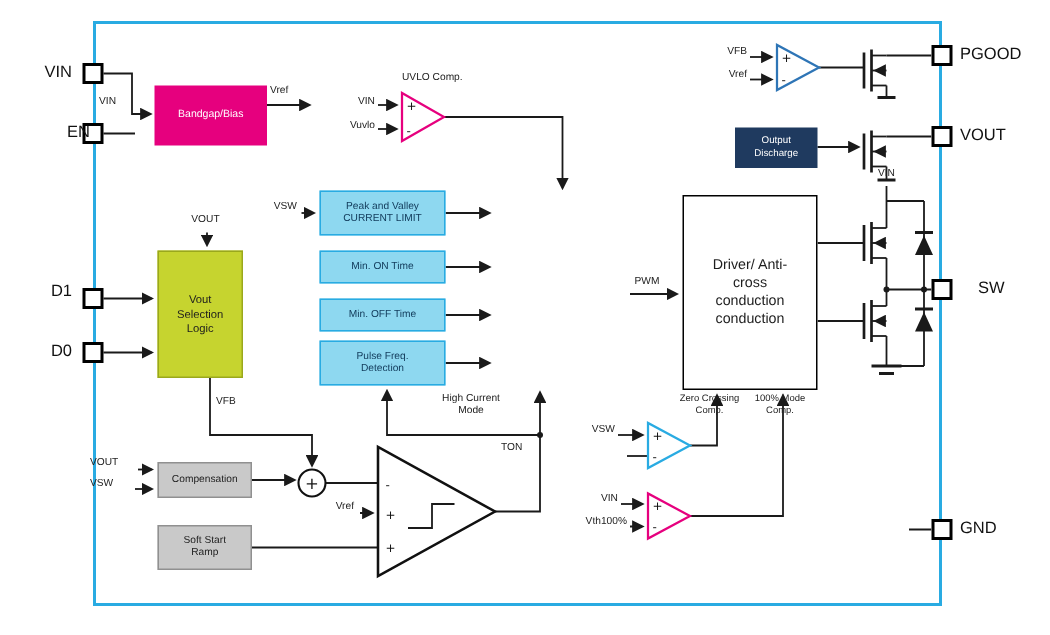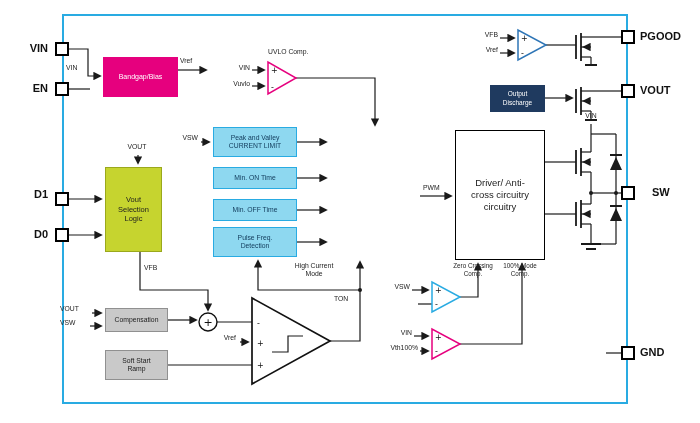--- a/index.html
+++ b/index.html
@@ -20,21 +20,21 @@
   .lime{background:var(--lime);border:1px solid var(--lime-border);color:#1d1d1d;font-size:7.5px;}
   .ctrl{background:var(--yellow);border:1px solid var(--yellow-border);color:#6f6a55;font-size:12.5px;}
   .driver{background:#fff;border:1.6px solid #000;color:#1d1d1d;font-size:9.5px;}
   .gray{background:var(--gray);border:1px solid var(--gray-border);color:#1d1d1d;font-size:6.8px;}
   .navy{background:var(--navy);color:#fff;font-size:6.5px;}
   .inner{display:inline-block;}
   .lbl{position:absolute;font-size:6.8px;color:#222;line-height:1.2;}
   .lbl.r{text-align:right;}
   .lbl.c{text-align:center;}
   .pin{position:absolute;width:14px;height:14px;background:#fff;border:2px solid #000;box-sizing:border-box;}
-  .pin-label{position:absolute;font-size:11px;font-weight:bold;color:#111;}
+  .pin-label{position:absolute;font-size:11px;font-weight:normal;color:#111;}
   .pin-label.r{text-align:right;}
 </style>
 </head>
 <body>
 
 <div id="stage">
 
   <div class="chip"></div>
 
   <svg class="layer">
@@ -191,21 +191,21 @@
   <div class="pin" style="left:55px;top:42px"></div>
   <div class="pin" style="left:55px;top:82px"></div>
   <div class="pin" style="left:55px;top:192px"></div>
   <div class="pin" style="left:55px;top:228px"></div>
   <div class="pin" style="left:621px;top:30px"></div>
   <div class="pin" style="left:621px;top:84px"></div>
   <div class="pin" style="left:621px;top:186px"></div>
   <div class="pin" style="left:621px;top:346px"></div>
 
   <div class="pin-label r" style="left:10px;top:42px;width:38px">VIN</div>
-  <div class="pin-label r" style="left:10px;top:82px;width:38px">EN</div>
+  <div class="pin-label r" style="left:22px;top:82px;width:38px">EN</div>
   <div class="pin-label r" style="left:10px;top:188px;width:38px">D1</div>
   <div class="pin-label r" style="left:10px;top:228px;width:38px">D0</div>
   <div class="pin-label" style="left:640px;top:30px;width:54px">PGOOD</div>
   <div class="pin-label" style="left:640px;top:84px;width:54px">VOUT</div>
   <div class="pin-label" style="left:652px;top:186px;width:54px">SW</div>
   <div class="pin-label" style="left:640px;top:346px;width:54px">GND</div>
 
   <div class="block bandgap" style="left:103px;top:57px;width:75px;height:40px">
     <span class="inner">Bandgap/Bias</span>
   </div>
@@ -222,21 +222,21 @@
   </div>
   <div class="block blue-block" style="left:213px;top:199px;width:84px;height:22px">
     <span class="inner">Min. OFF Time</span>
   </div>
   <div class="block blue-block" style="left:213px;top:227px;width:84px;height:30px">
     <span class="inner" style="width:46px">Pulse Freq. Detection</span>
   </div>
 
 
   <div class="block driver" style="left:455px;top:130px;width:90px;height:130px">
-    <span class="inner" style="width:64px">Driver/ Anti-cross circuitry circuitry</span>
+    <span class="inner" style="width:64px">Driver/ Anti-cross conduction conduction</span>
   </div>
 
   <div class="block gray" style="left:105px;top:308px;width:63px;height:24px">
     <span class="inner">Compensation</span>
   </div>
   <div class="block gray" style="left:105px;top:350px;width:63px;height:30px">
     <span class="inner" style="width:36px">Soft Start Ramp</span>
   </div>
 
   <div class="block navy" style="left:490px;top:85px;width:55px;height:27px">

